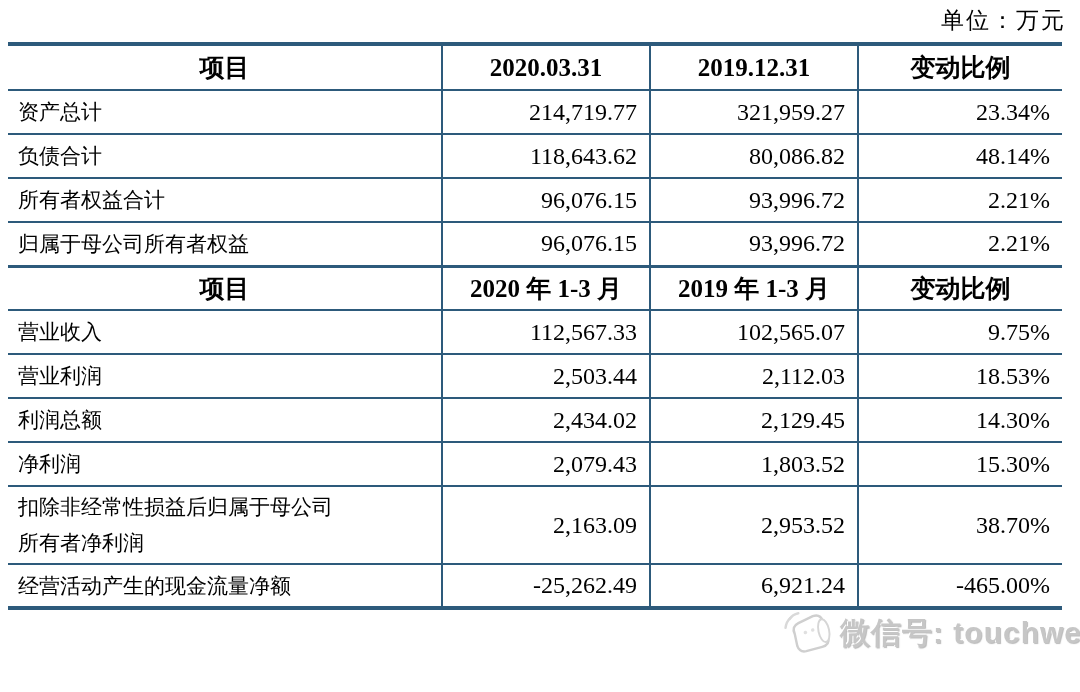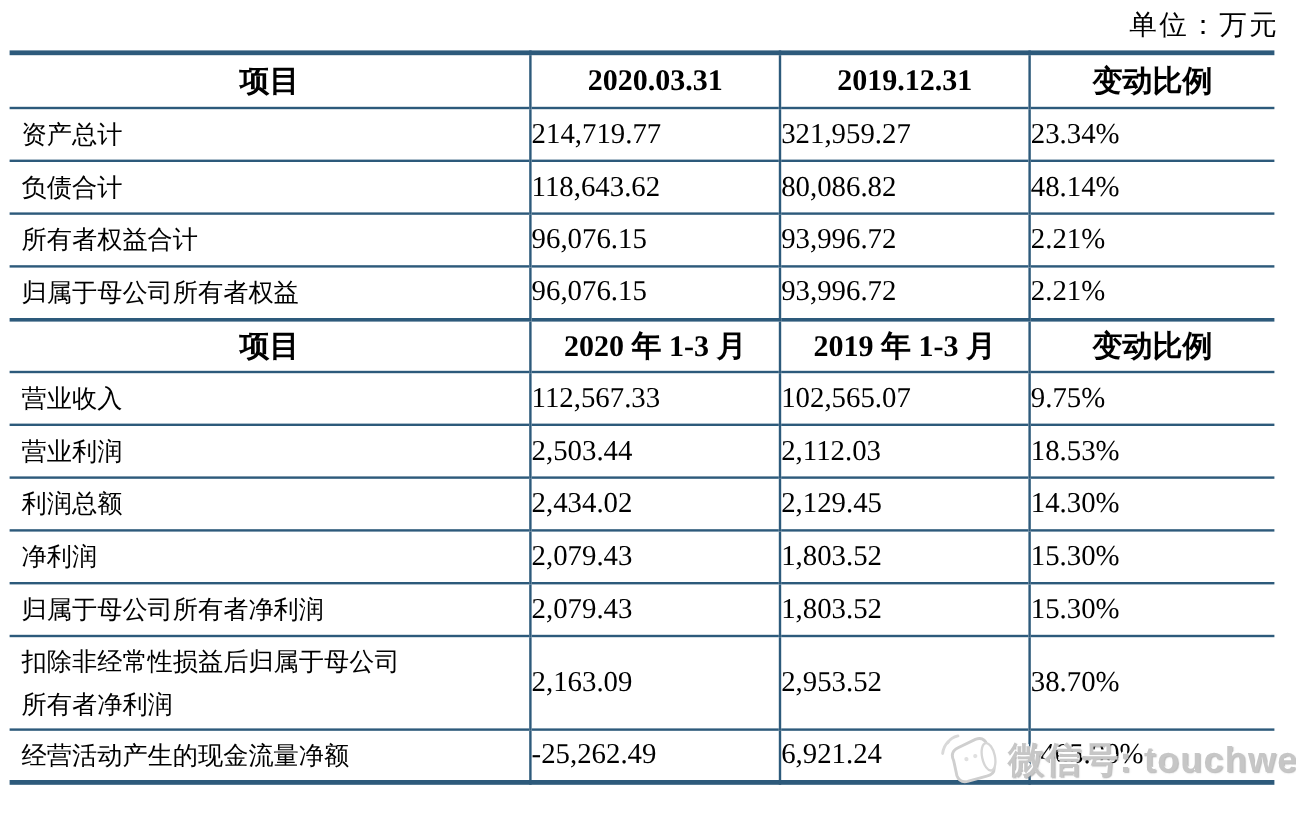--- a/index.html
+++ b/index.html
@@ -53,21 +53,21 @@
     text-align:center;
   }
   .fin td.label{
     font-size:21px;
     text-align:left;
     padding-left:10px;
     padding-right:16px;
   }
   .fin td.num{
     font-size:24px;
-    text-align:left;
+    text-align:right;
     padding-right:12px;
   }
   tr.r46{height:46px;}
   tr.r44{height:44px;}
   tr.r78{height:78px;}
   tr.r78 td.label{
     white-space:normal;
     line-height:36px;
     padding-right:92px;
   }
@@ -165,26 +165,20 @@
         <td class="num">2,434.02</td>
         <td class="num">2,129.45</td>
         <td class="num">14.30%</td>
       </tr>
       <tr class="r44">
         <td class="label">净利润</td>
         <td class="num">2,079.43</td>
         <td class="num">1,803.52</td>
         <td class="num">15.30%</td>
       </tr>
-      <tr class="r44">
-        <td class="label">归属于母公司所有者净利润</td>
-        <td class="num">2,079.43</td>
-        <td class="num">1,803.52</td>
-        <td class="num">15.30%</td>
-      </tr>
       <tr class="r78">
         <td class="label">扣除非经常性损益后归属于母公司所有者净利润</td>
         <td class="num">2,163.09</td>
         <td class="num">2,953.52</td>
         <td class="num">38.70%</td>
       </tr>
       <tr class="r44">
         <td class="label">经营活动产生的现金流量净额</td>
         <td class="num">-25,262.49</td>
         <td class="num">6,921.24</td>

